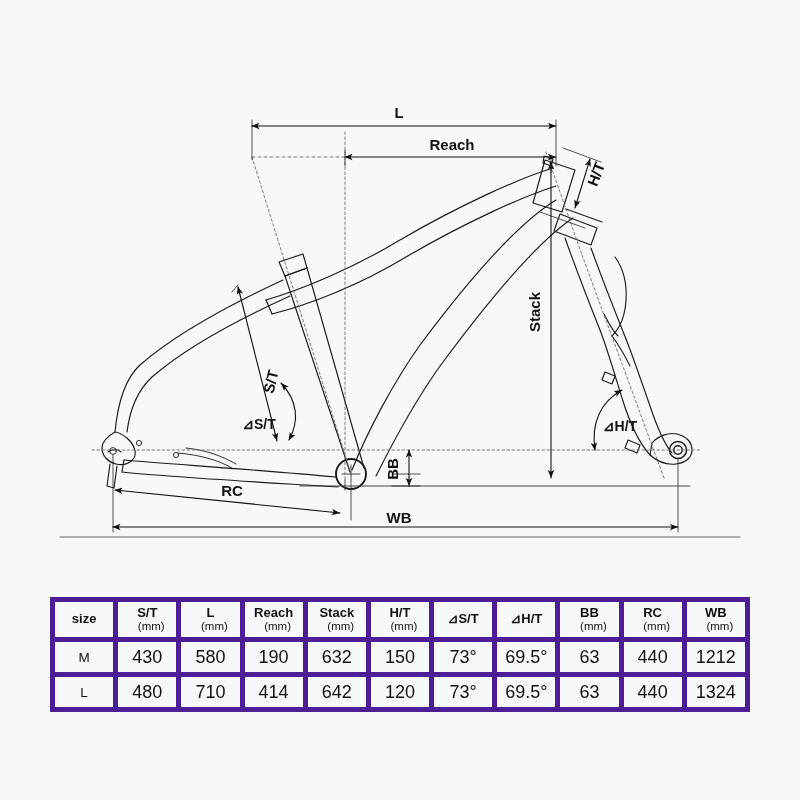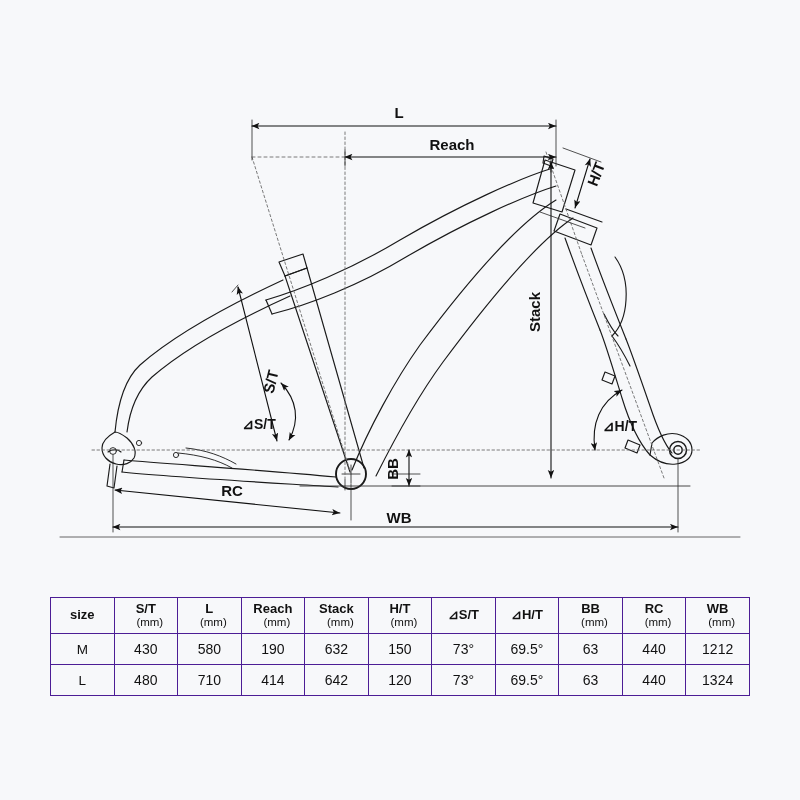--- a/index.html
+++ b/index.html
@@ -25,21 +25,21 @@
     left:50px;top:597px;
     width:700px;
   }
   table.geo{
     border-collapse:collapse;
     width:700px;
     background:#f7f8fa;
     table-layout:fixed;
   }
   table.geo th, table.geo td{
-    border:1px solid #4c1d95;
+    border:5px solid #4c1d95;
     text-align:center;
     vertical-align:middle;
     font-size:12.5px;
     color:#111;
     padding:0;
     height:30px;
   }
   table.geo thead th{
     font-weight:bold;
     height:35px;
@@ -47,21 +47,21 @@
     font-size:13px;
   }
   table.geo thead th .unit{
     display:block;
     font-weight:normal;
     font-size:11.5px;
     margin-left:8px;
   }
   table.geo tbody td{
     font-weight:normal;
-    font-size:14px;
+    font-size:18px;
   }
   table.geo tbody td.sizecell{font-size:13.5px;}
   .ang{font-size:13px;}
 </style>
 </head>
 <body>
 
 <div id="root">
 
   <svg id="diagram" viewBox="0 0 800 580">

